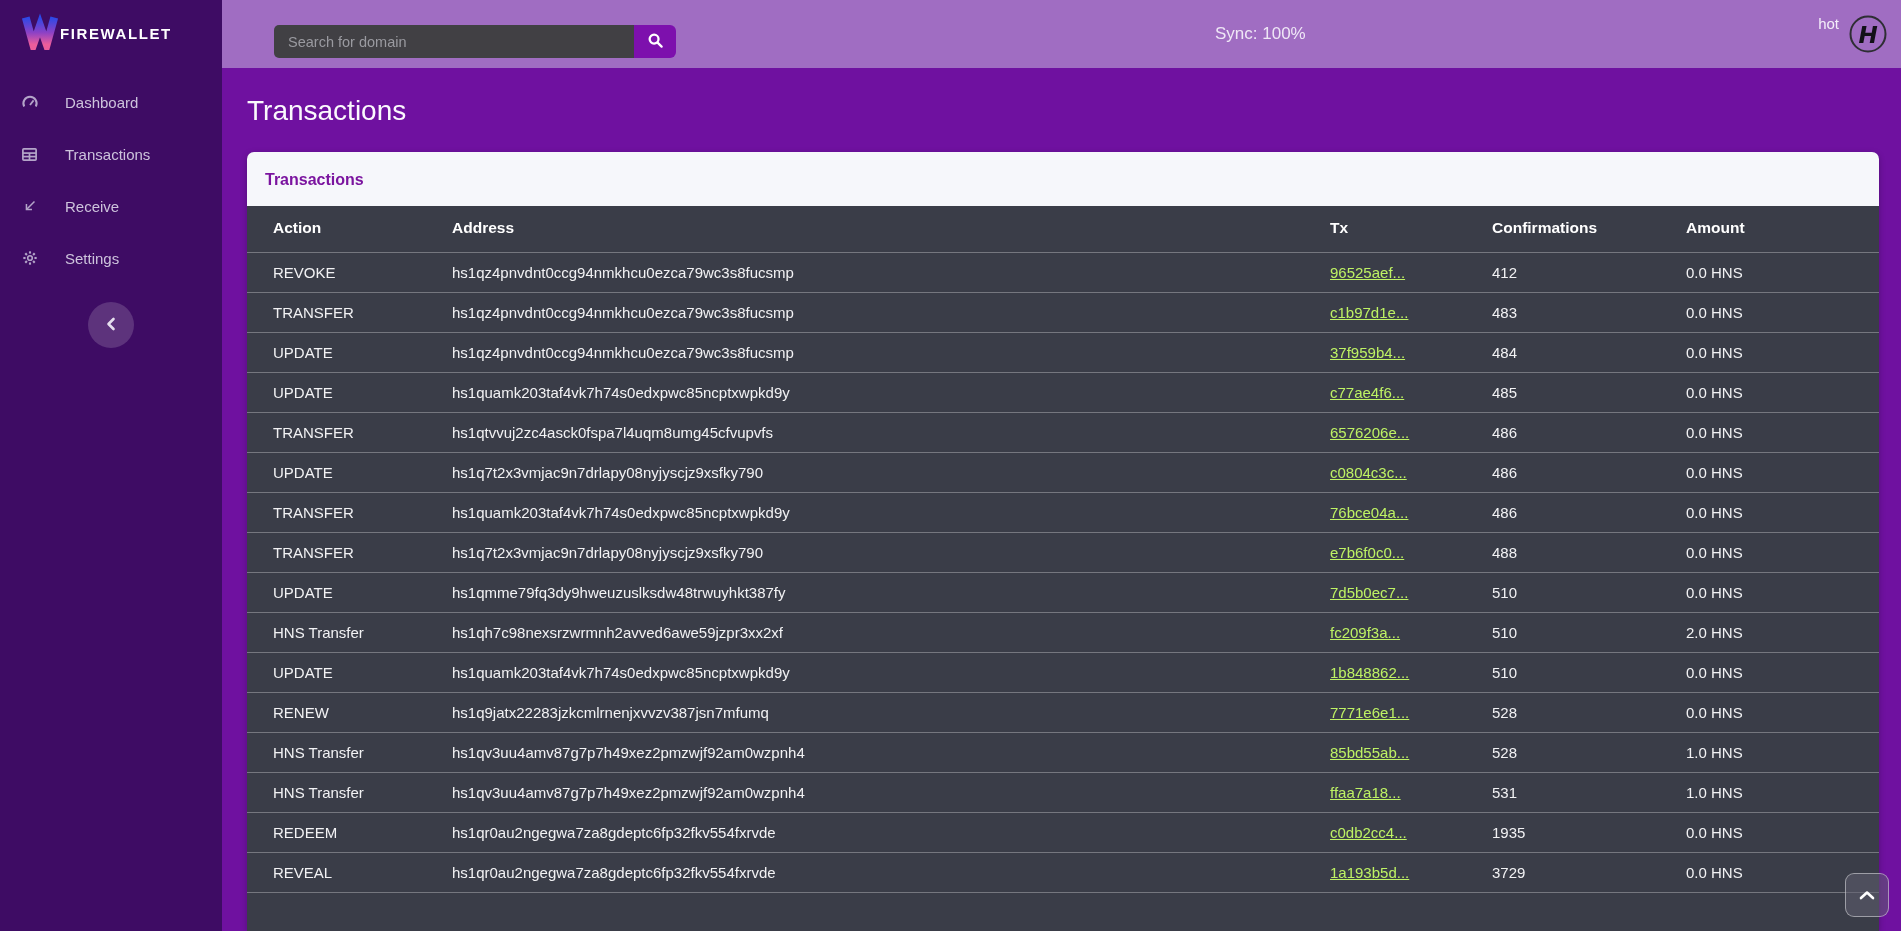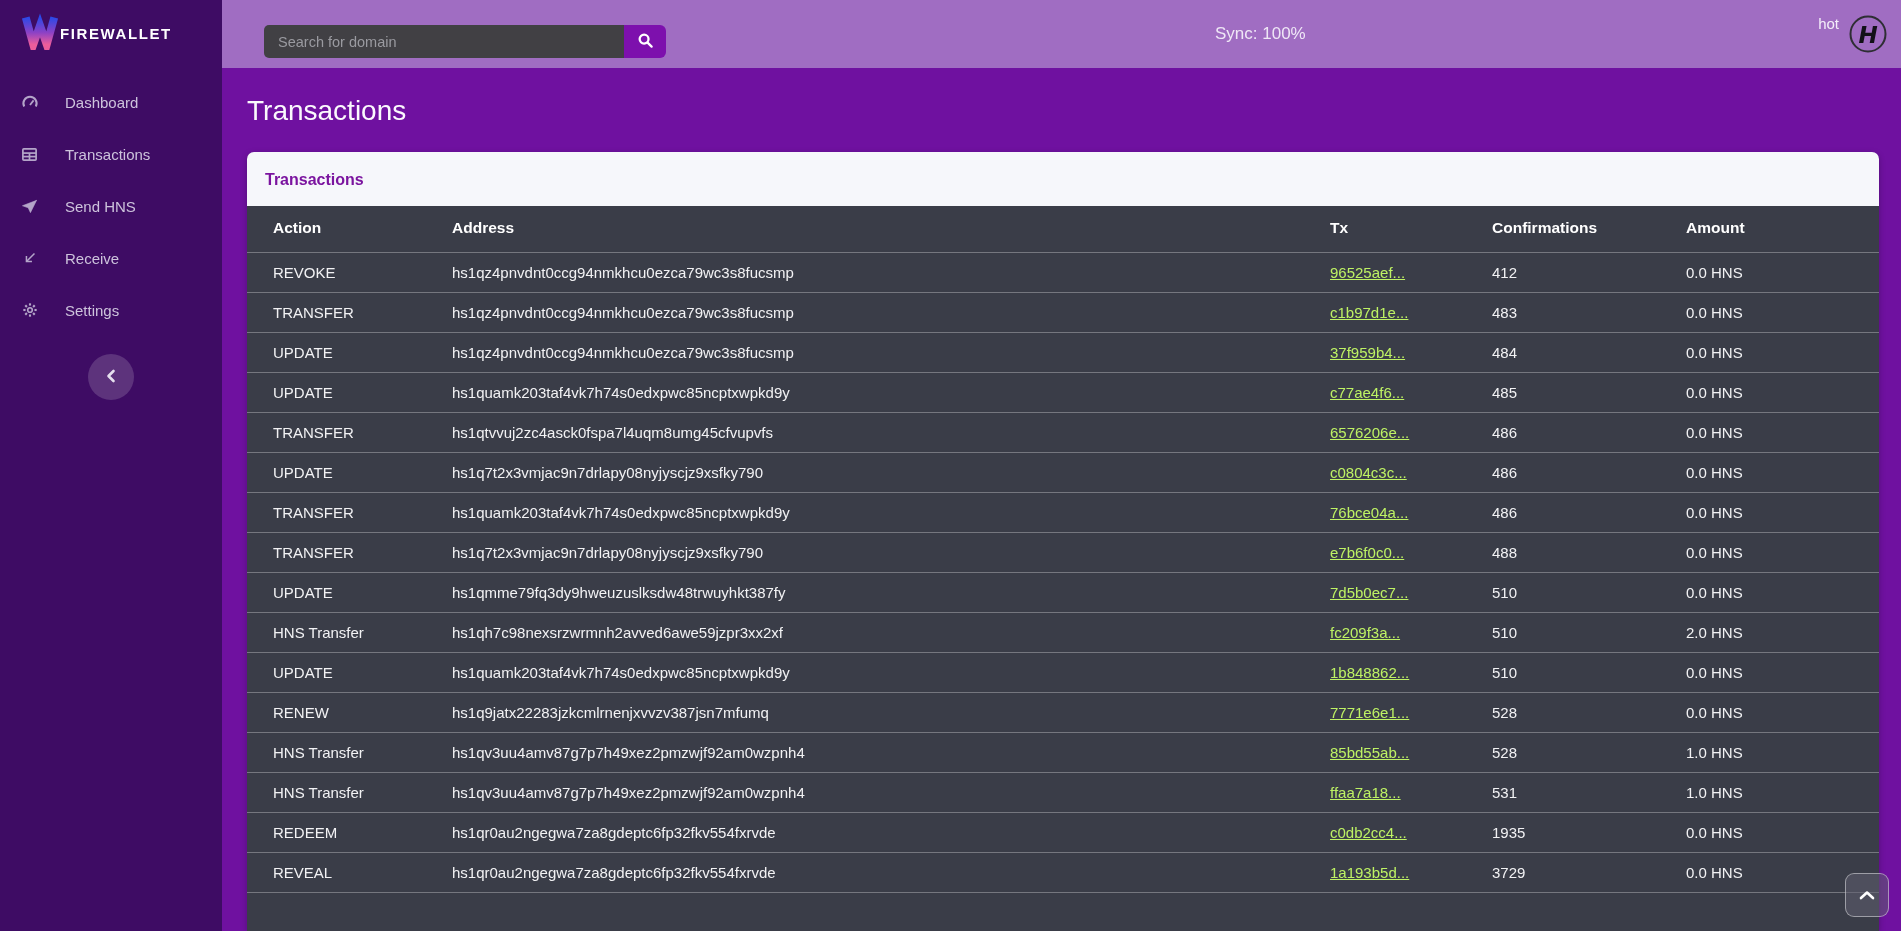--- a/index.html
+++ b/index.html
@@ -42,21 +42,21 @@
   .right-col { flex:1; display:flex; flex-direction:column; height:100%; }
 
   
   .topbar {
     height:68px; min-height:68px;
     background:#a06dc2;
     display:flex; align-items:center;
     position:relative;
     padding:0 14px 0 42px;
   }
-  .search-group { display:flex; height:18px; }
+  .search-group { display:flex; height:18px;margin-left:10px; }
   .search-input {
     width:360px; height:33px;
     background:#414044; border:none; outline:none;
     border-radius:5px 0 0 5px;
     color:#e3e3e3; font-size:14.5px; padding:0 14px;
     font-family:"Liberation Sans", sans-serif;
   }
   .search-input::placeholder { color:#9a9aa0; }
   .search-btn {
     width:42px; height:33px;
@@ -160,28 +160,20 @@
           <rect x="2" y="3" width="14" height="12" rx="1"></rect>
           <line x1="2" y1="7.5" x2="16" y2="7.5"></line>
           <line x1="9" y1="7.5" x2="9" y2="15"></line>
           <line x1="2" y1="11.2" x2="16" y2="11.2"></line>
         </svg>
       </span>
       <span class="nav-label">Transactions</span>
     </div>
     <div class="nav-item">
       <span class="nav-icon">
-        <svg width="17" height="17" viewBox="0 0 18 18">
-          <path d="M1.5,8.2 L16.5,2.5 L10,15.5 L7.6,10.4 Z M7.6,10.4 L16.5,2.5" fill="currentColor" stroke="currentColor" stroke-width="0.6"></path>
-        </svg>
-      </span>
-      <span class="nav-label">Send HNS</span>
-    </div>
-    <div class="nav-item">
-      <span class="nav-icon">
         <svg width="16" height="16" viewBox="0 0 18 18" fill="none" stroke="currentColor" stroke-width="1.7">
           <path d="M14,4 L5,13"></path>
           <path d="M5,6.8 L5,13 L11.2,13"></path>
         </svg>
       </span>
       <span class="nav-label">Receive</span>
     </div>
     <div class="nav-item">
       <span class="nav-icon">
         <svg width="16" height="16" viewBox="0 0 18 18" fill="none" stroke="currentColor">

